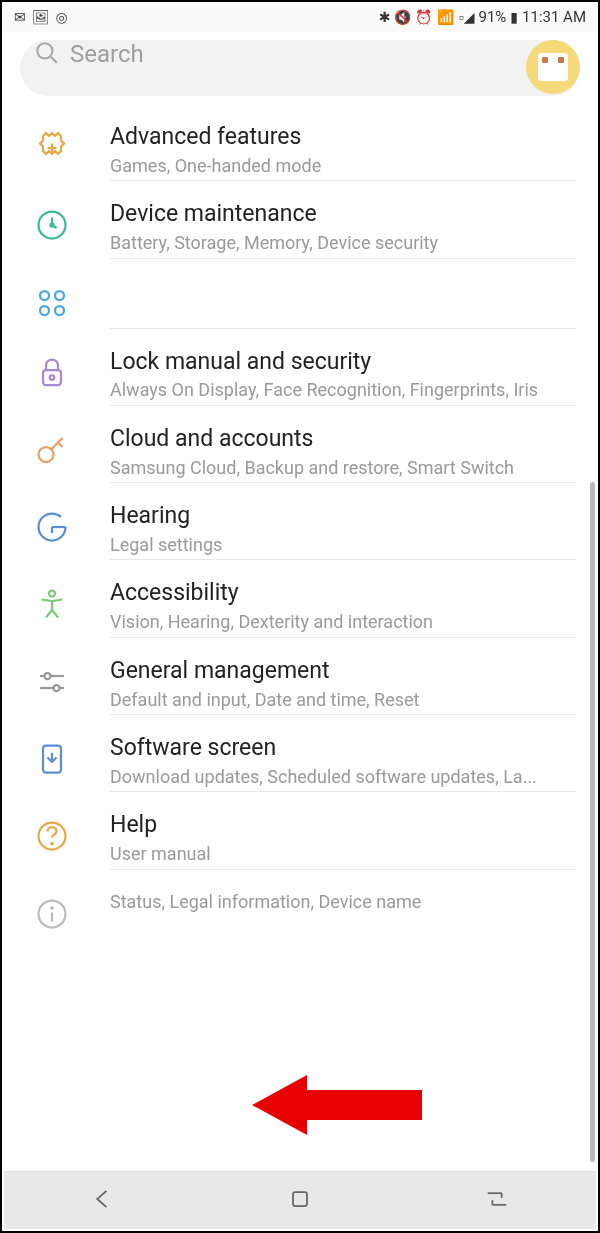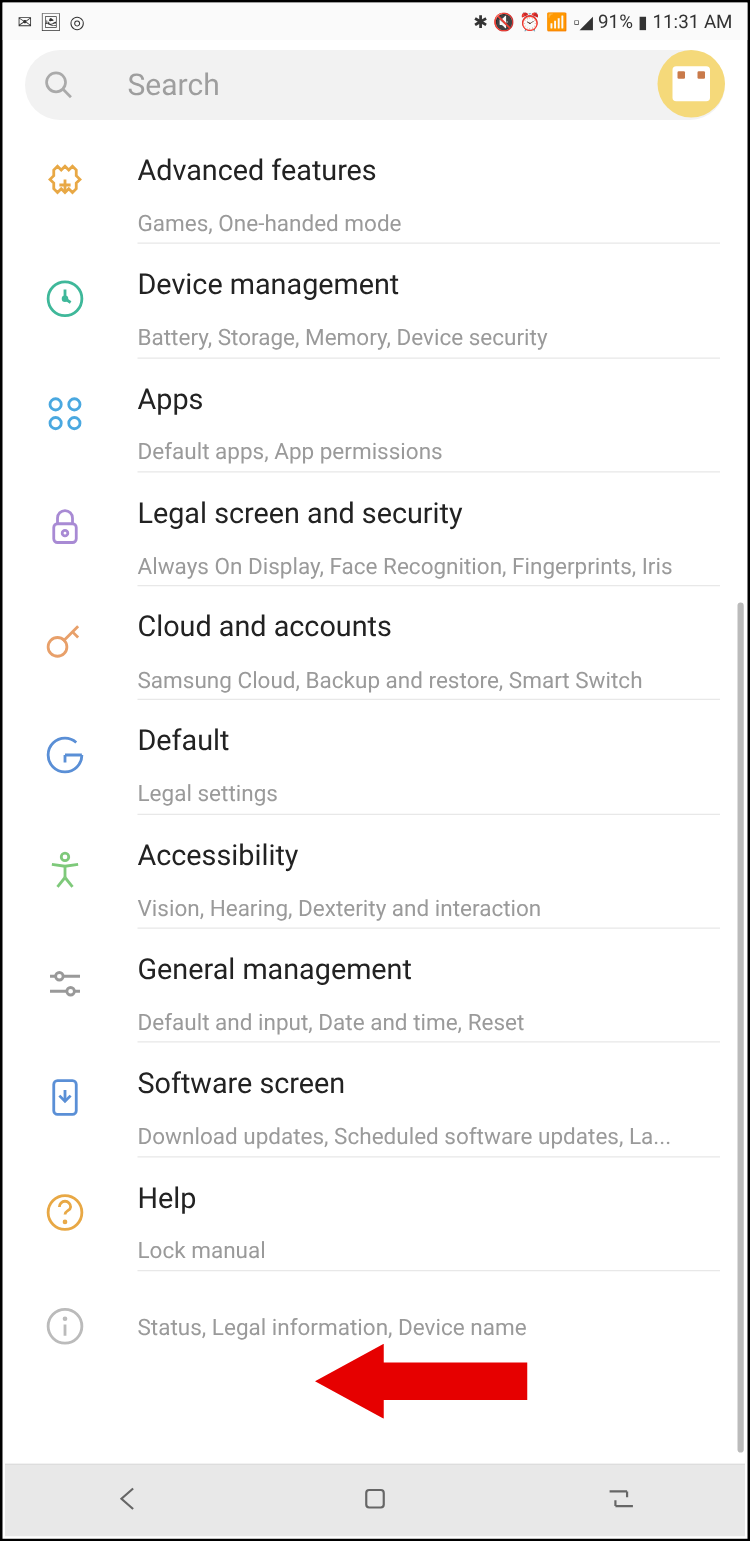--- a/index.html
+++ b/index.html
@@ -38,24 +38,22 @@
     }
     .status-icon {
       font-size: 14px;
     }
     .search-bar {
       margin: 8px 18px;
       height: 56px;
       background: #f2f2f2;
       border-radius: 28px;
       display: flex;
-      align-items: center;
       padding: 0 14px;
       position: relative;
-      gap: 32px;
     }
     .search-icon-svg {
       width: 26px;
       height: 26px;
       stroke: #aaa;
       stroke-width: 2;
       fill: none;
       margin-right: 10px;
     }
     .search-placeholder {
@@ -149,21 +147,21 @@
       padding-top: 2px;
     }
     .setting-title {
       font-size: 23px;
       color: #222;
       line-height: 1.3;
     }
     .setting-subtitle {
       font-size: 18px;
       color: #9a9a9a;
-      margin-top: 16px;
+      margin-top: 2px;
       line-height: 1.3;
     }
     .nav-bar {
       position: absolute;
       bottom: 2px;
       left: 2px;
       right: 2px;
       height: 58px;
       background: #e8e8e8;
       display: flex;
@@ -248,50 +246,46 @@
 
   <div class="setting-item">
     <div class="setting-icon">
       <svg viewBox="0 0 24 24" fill="none" stroke="#3fb89a" stroke-width="1.5">
         <circle cx="12" cy="12" r="9"></circle>
         <path d="M12 7v5l3 2"></path>
         <circle cx="12" cy="12" r="1" fill="#3fb89a"></circle>
       </svg>
     </div>
     <div class="setting-text">
-      <div class="setting-title">Device management</div>
+      <div class="setting-title">Device maintenance</div>
       <div class="setting-subtitle">Battery, Storage, Memory, Device security</div>
     </div>
   </div>
 
   <div class="setting-item">
     <div class="setting-icon">
       <svg viewBox="0 0 24 24" fill="none" stroke="#4aa8e0" stroke-width="1.5">
         <circle cx="7" cy="7" r="3"></circle>
         <circle cx="17" cy="7" r="3"></circle>
         <circle cx="7" cy="17" r="3"></circle>
         <circle cx="17" cy="17" r="3"></circle>
       </svg>
     </div>
-    <div class="setting-text">
-      <div class="setting-title">Apps</div>
-      <div class="setting-subtitle">Default apps, App permissions</div>
-    </div>
   </div>
 
   <div class="setting-item">
     <div class="setting-icon">
       <svg viewBox="0 0 24 24" fill="none" stroke="#a88ad4" stroke-width="1.5">
         <rect x="6" y="10" width="12" height="10" rx="2"></rect>
         <path d="M8 10V7a4 4 0 0 1 8 0v3"></path>
         <circle cx="12" cy="15" r="1.5"></circle>
       </svg>
     </div>
     <div class="setting-text">
-      <div class="setting-title">Legal screen and security</div>
+      <div class="setting-title">Lock manual and security</div>
       <div class="setting-subtitle">Always On Display, Face Recognition, Fingerprints, Iris</div>
     </div>
   </div>
 
   <div class="setting-item">
     <div class="setting-icon">
       <svg viewBox="0 0 24 24" fill="none" stroke="#e8a06a" stroke-width="1.5">
         <circle cx="8" cy="15" r="5"></circle>
         <path d="M11 12l8-8"></path>
         <path d="M16 7l3 3"></path>
@@ -305,21 +299,21 @@
 
   <div class="setting-item">
     <div class="setting-icon">
       <svg viewBox="0 0 24 24" fill="none" stroke="#5a8fd6" stroke-width="1.5">
         <path d="M21 12c0 5-4 9-9 9s-9-4-9-9 4-9 9-9c2.3 0 4.4.9 6 2.3"></path>
         <path d="M12 12h9"></path>
         <path d="M12 12v4"></path>
       </svg>
     </div>
     <div class="setting-text">
-      <div class="setting-title">Default</div>
+      <div class="setting-title">Hearing</div>
       <div class="setting-subtitle">Legal settings</div>
     </div>
   </div>
 
   <div class="setting-item">
     <div class="setting-icon">
       <svg viewBox="0 0 24 24" fill="none" stroke="#7ec97a" stroke-width="1.5">
         <circle cx="12" cy="5" r="2"></circle>
         <path d="M5 9l7 1 7-1"></path>
         <path d="M12 10v6"></path>
@@ -365,21 +359,21 @@
   <div class="setting-item">
     <div class="setting-icon">
       <svg viewBox="0 0 24 24" fill="none" stroke="#e8a845" stroke-width="1.5">
         <circle cx="12" cy="12" r="9"></circle>
         <path d="M9 9a3 3 0 0 1 6 0c0 2-3 2-3 4"></path>
         <circle cx="12" cy="17" r="0.5" fill="#e8a845"></circle>
       </svg>
     </div>
     <div class="setting-text">
       <div class="setting-title">Help</div>
-      <div class="setting-subtitle">Lock manual</div>
+      <div class="setting-subtitle">User manual</div>
     </div>
   </div>
 
   <div class="setting-item">
     <div class="setting-icon">
       <svg viewBox="0 0 24 24" fill="none" stroke="#bbb" stroke-width="1.5">
         <circle cx="12" cy="12" r="9"></circle>
         <circle cx="12" cy="8" r="0.5" fill="#bbb"></circle>
         <line x1="12" y1="11" x2="12" y2="17"></line>
       </svg>

